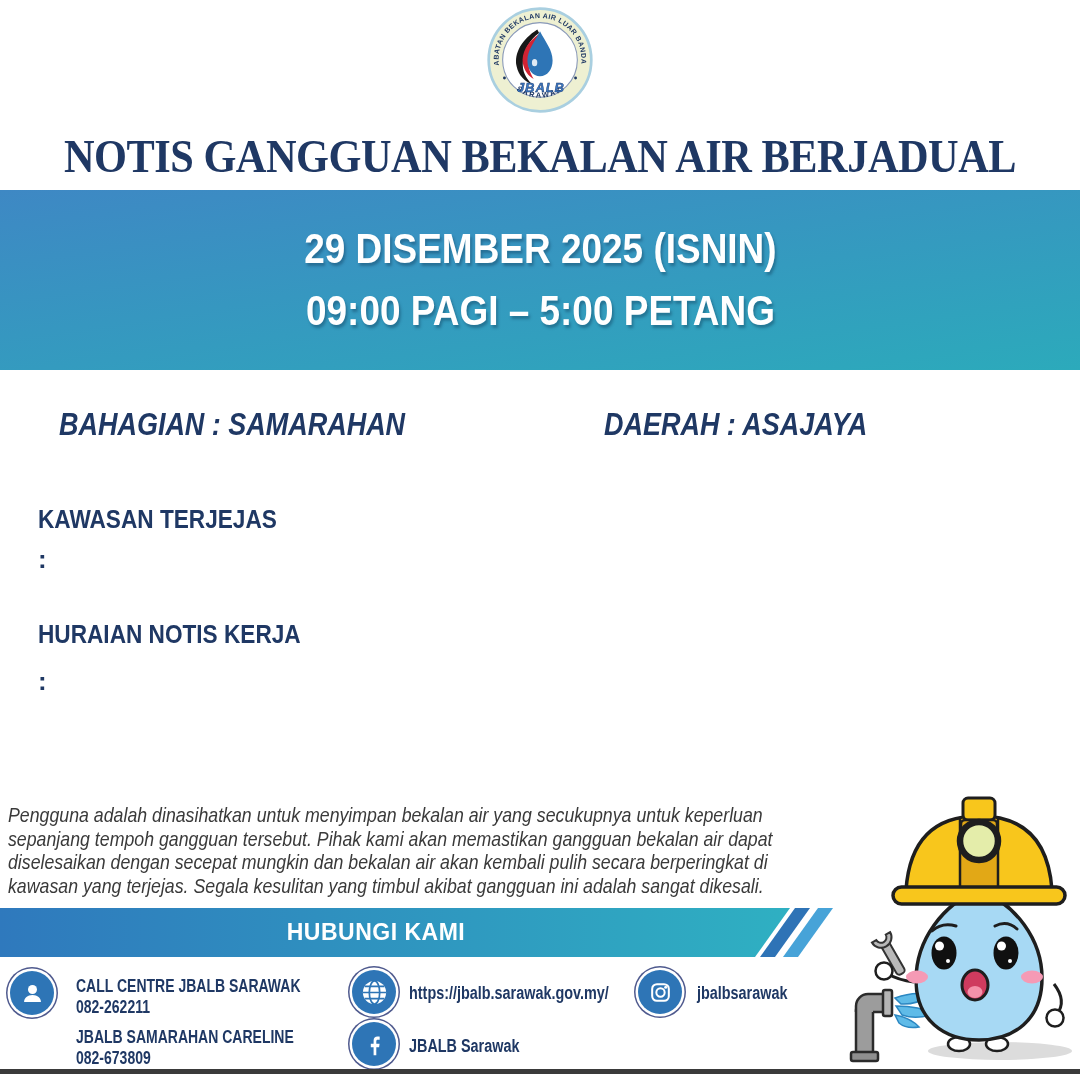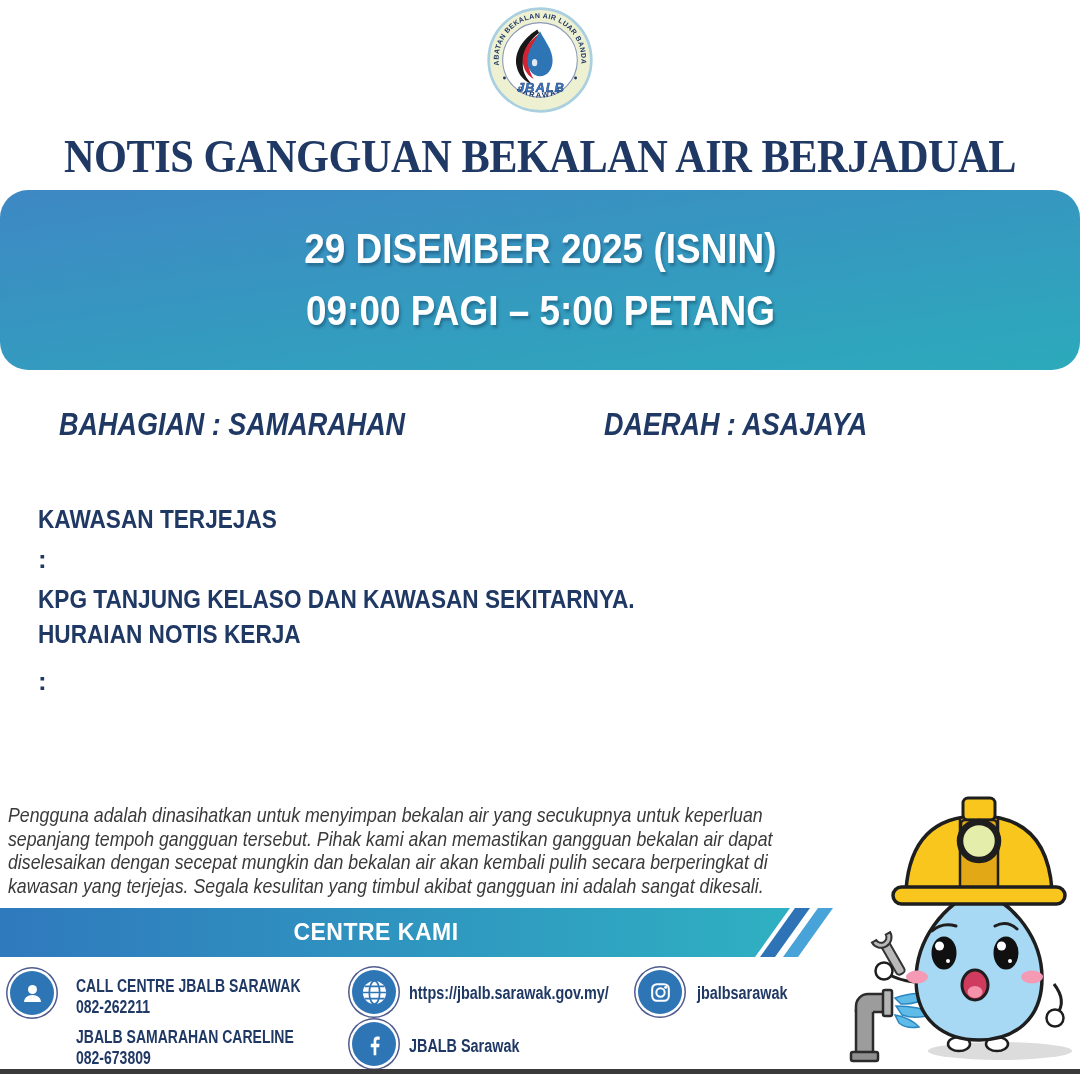--- a/index.html
+++ b/index.html
@@ -16,21 +16,21 @@
   .cxc{display:inline-block;transform:scaleX(0.9);transform-origin:50% 50%;white-space:nowrap;}
   .cx80{display:block;transform:scaleX(0.8);transform-origin:0 50%;white-space:nowrap;}
 
   .logo{position:absolute;top:6px;left:50%;transform:translateX(-50%);width:108px;height:108px;}
 
   .title{position:absolute;top:129px;left:0;width:100%;text-align:center;
     font-size:47px;font-weight:bold;color:var(--navy);letter-spacing:-0.5px;font-family:Liberation Serif, serif;}
 
   .banner{position:absolute;top:190px;left:0;width:100%;height:180px;
     background:linear-gradient(172deg,#3e88c4 0%,#2caabb 100%);
-    display:flex;flex-direction:column;align-items:center;justify-content:center;gap:2px;border-radius:28px;}
+    display:flex;flex-direction:column;align-items:center;justify-content:center;gap:2px;}
   .banner-line{font-size:42px;font-weight:bold;color:#ffffff;line-height:60px;
     text-shadow:2px 3px 3px rgba(10,40,70,0.35);}
 
   .loc{position:absolute;top:407px;font-size:31px;font-weight:bold;color:var(--navy);font-style:italic;}
   .loc-bahagian{left:59px;} .loc-daerah{left:604px;}
 
   .detail{position:absolute;left:38px;display:flex;align-items:flex-start;
     font-weight:bold;color:var(--navy);font-size:26px;flex-direction:column;}
   .detail .d-label{width:268px;}
   .detail .d-colon{width:28px;}
@@ -118,38 +118,35 @@
   </div>
   <div class="loc loc-daerah">
     <span class="cx">DAERAH : ASAJAYA</span>
   </div>
 
   <div class="detail detail-kawasan">
     <div class="d-label">
       <span class="cx">KAWASAN TERJEJAS</span>
     </div>
     <div class="d-colon">:</div>
-    <div class="d-value">
-      <span class="cx">KPG TANJUNG KELASO DAN KAWASAN SEKITARNYA.</span>
-    </div>
   </div>
 
   <div class="detail detail-huraian">
     <div class="d-label">
       <span class="cx">HURAIAN NOTIS KERJA</span>
     </div>
     <div class="d-colon">:</div>
   </div>
 
   <div class="disclaimer">
     <div class="inner">Pengguna adalah dinasihatkan untuk menyimpan bekalan air yang secukupnya untuk keperluan sepanjang tempoh gangguan tersebut. Pihak kami akan memastikan gangguan bekalan air dapat diselesaikan dengan secepat mungkin dan bekalan air akan kembali pulih secara berperingkat di kawasan yang terjejas. Segala kesulitan yang timbul akibat gangguan ini adalah sangat dikesali.</div>
   </div>
 
   <div class="contact-bar">
-    <span class="txt">CENTRE KAMI</span>
+    <span class="txt">HUBUNGI KAMI</span>
   </div>
   <div class="slash slash1"></div>
   <div class="slash slash2"></div>
 
   <div class="cicon ci-person">
     <svg width="27" height="27" viewBox="0 0 24 24">
       <circle cx="12" cy="8.4" r="4" fill="#ffffff"></circle>
       <path d="M12 13.4c-4.4 0-7.5 2.7-7.5 6.1h15c0-3.4-3.1-6.1-7.5-6.1z" fill="#ffffff"></path>
     </svg>
   </div>

